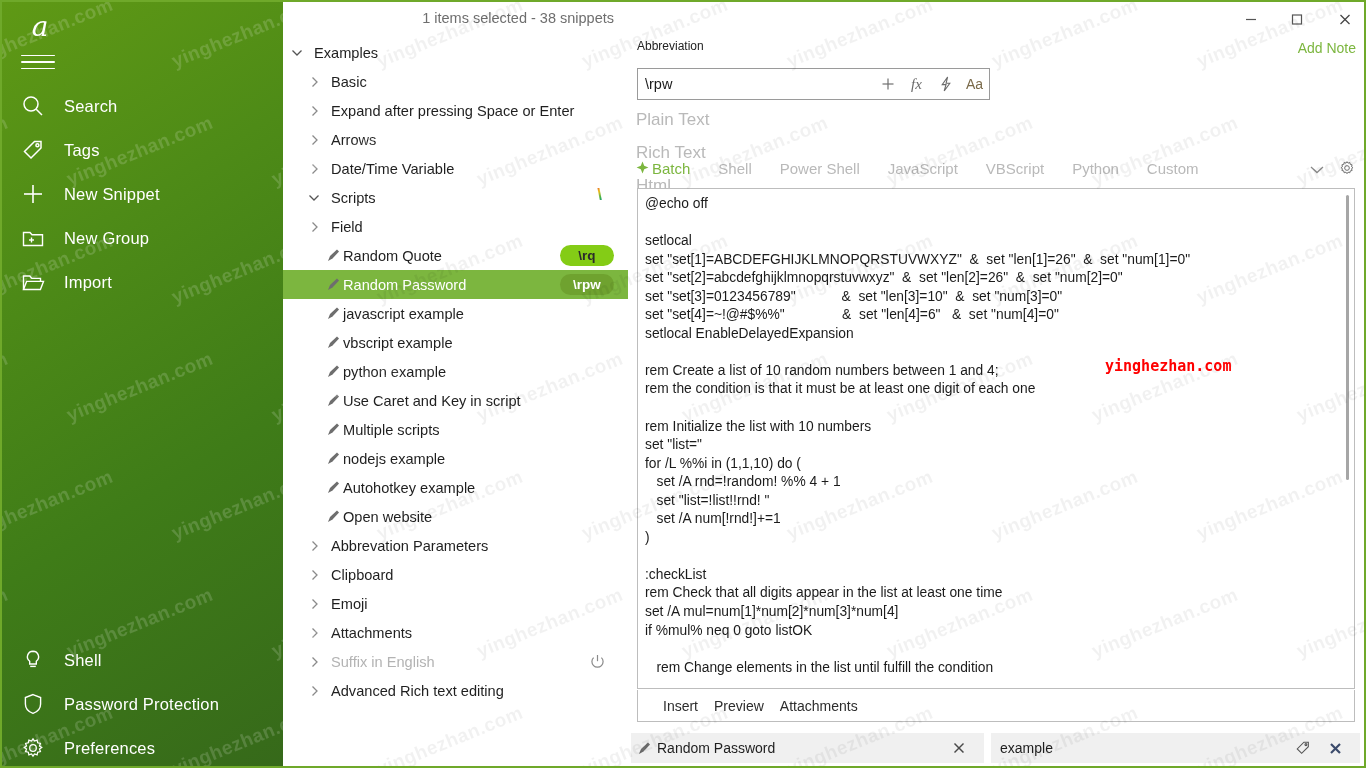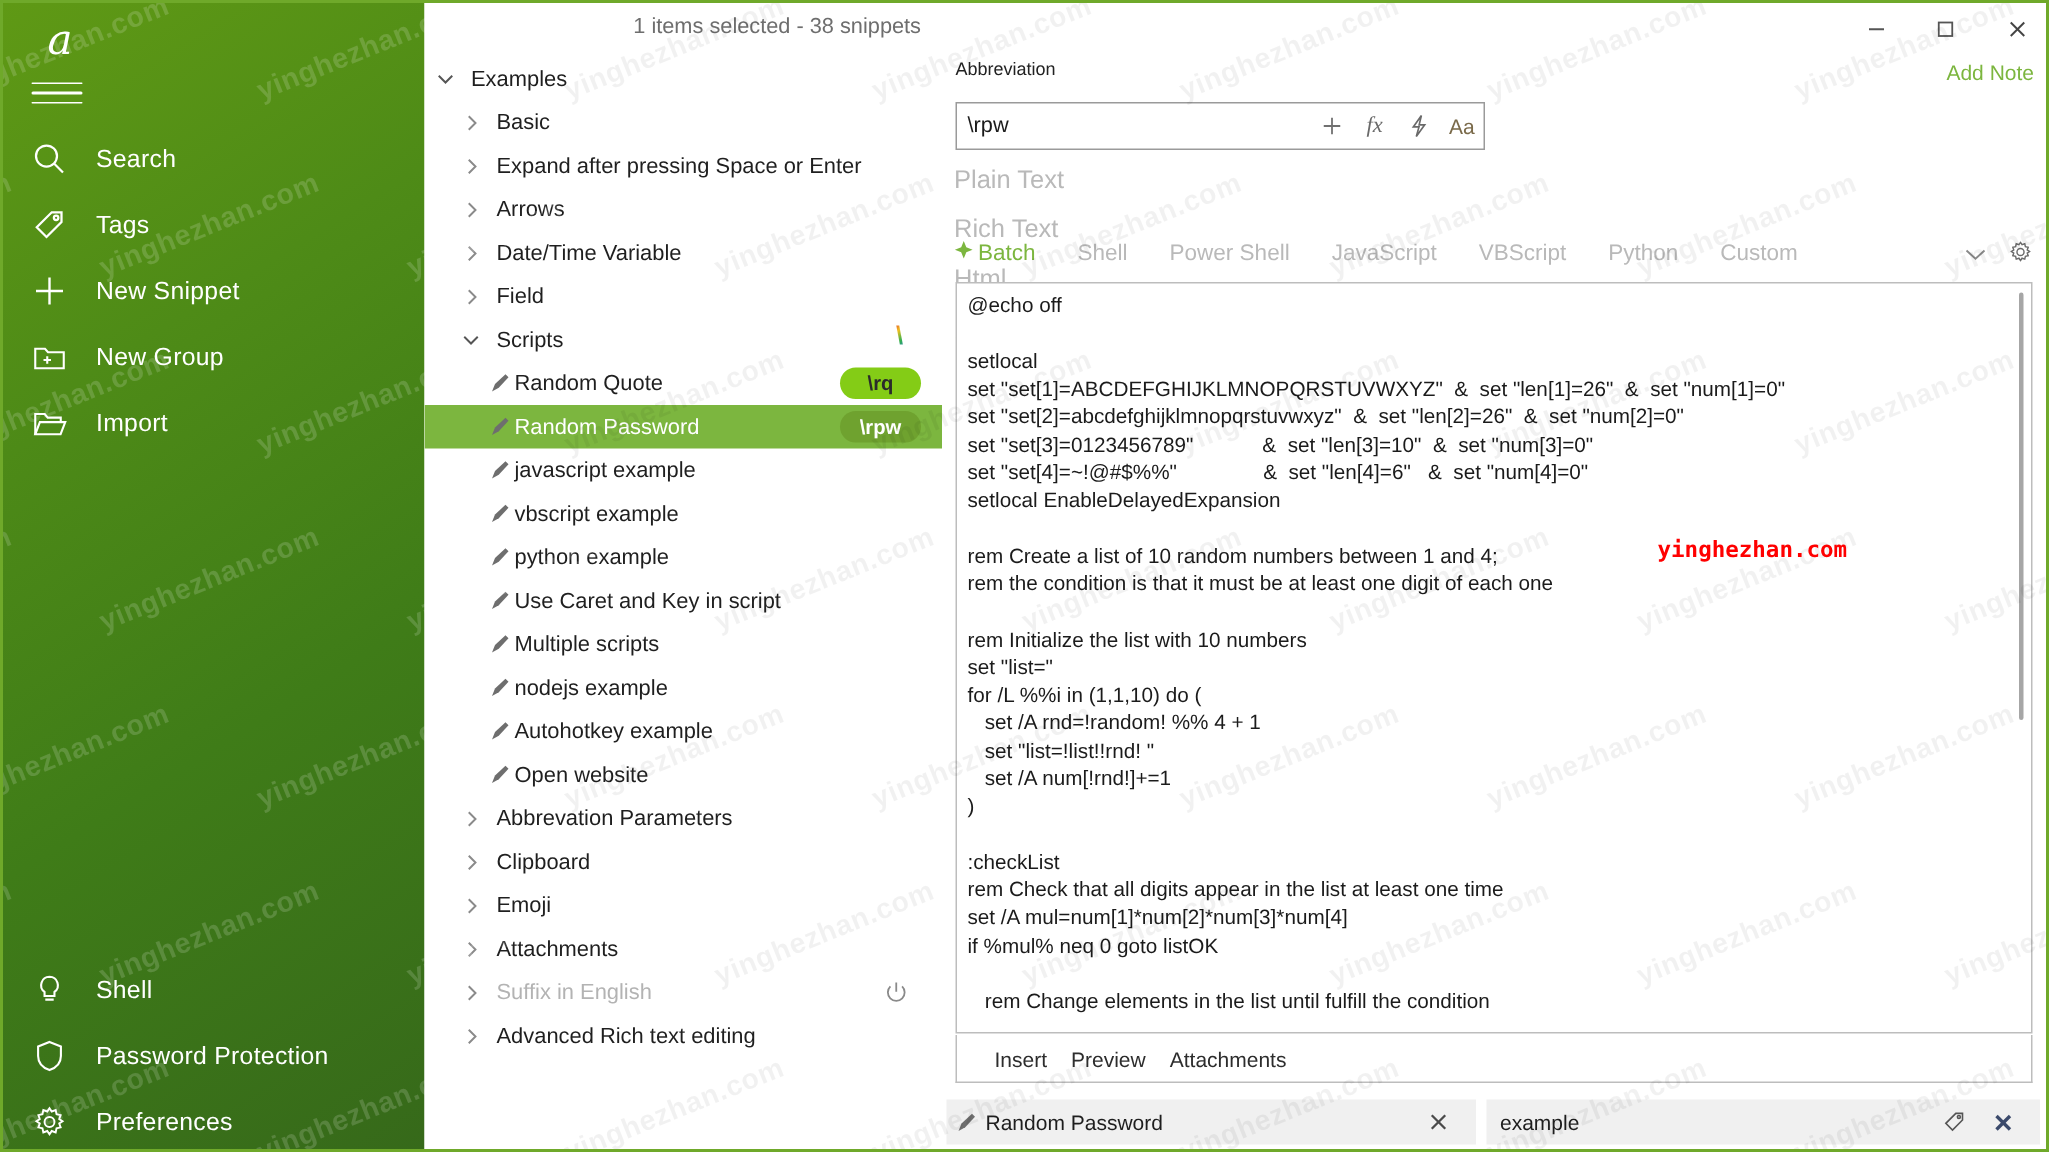--- a/index.html
+++ b/index.html
@@ -260,37 +260,37 @@
             <svg width="9" height="12" viewBox="0 0 9 12" fill="none" stroke="#8a8a8a" stroke-width="1.3">
               <polyline points="2.5,1.5 7,6 2.5,10.5"></polyline>
             </svg>
           </span>
           <span style="display:inline-block;width:9px"></span>
           <span class="tlabel">Date/Time Variable</span>
         </div>
         <div class="trow">
           <span style="display:inline-block;width:23px"></span>
           <span class="chev">
-            <svg width="9" height="12" viewBox="0 0 9 12" fill="none" stroke="#8a8a8a" stroke-width="1.3">
-              <polyline points="2.5,1.5 7,6 2.5,10.5"></polyline>
-            </svg>
-          </span>
-          <span style="display:inline-block;width:9px"></span>
-          <span class="tlabel">Field</span>
-        </div>
-        <div class="trow">
-          <span style="display:inline-block;width:23px"></span>
-          <span class="chev">
             <svg width="12" height="9" viewBox="0 0 12 9" fill="none" stroke="#555" stroke-width="1.3">
               <polyline points="1.5,2.5 6,7 10.5,2.5"></polyline>
             </svg>
           </span>
           <span style="display:inline-block;width:9px"></span>
           <span class="tlabel">Scripts</span>
           <span class="bslash" style="background:linear-gradient(135deg,#e03030,#f0c020,#30b050,#3070d0);-webkit-background-clip:text;background-clip:text;color:transparent;">\</span>
+        </div>
+        <div class="trow">
+          <span style="display:inline-block;width:23px"></span>
+          <span class="chev">
+            <svg width="9" height="12" viewBox="0 0 9 12" fill="none" stroke="#8a8a8a" stroke-width="1.3">
+              <polyline points="2.5,1.5 7,6 2.5,10.5"></polyline>
+            </svg>
+          </span>
+          <span style="display:inline-block;width:9px"></span>
+          <span class="tlabel">Field</span>
         </div>
         <div class="trow">
           <span style="display:inline-block;width:40px"></span>
           <span class="snip-ico">
             <svg width="15" height="15" viewBox="0 0 15 15" fill="#6e6e6e">
               <path d="M2 13 L4 8 L11 1.5 L13 3.5 L6.5 10.5 Z"></path>
             </svg>
           </span>
           <span class="tlabel">Random Quote</span>
           <span class="abbr-badge">\rq</span>

